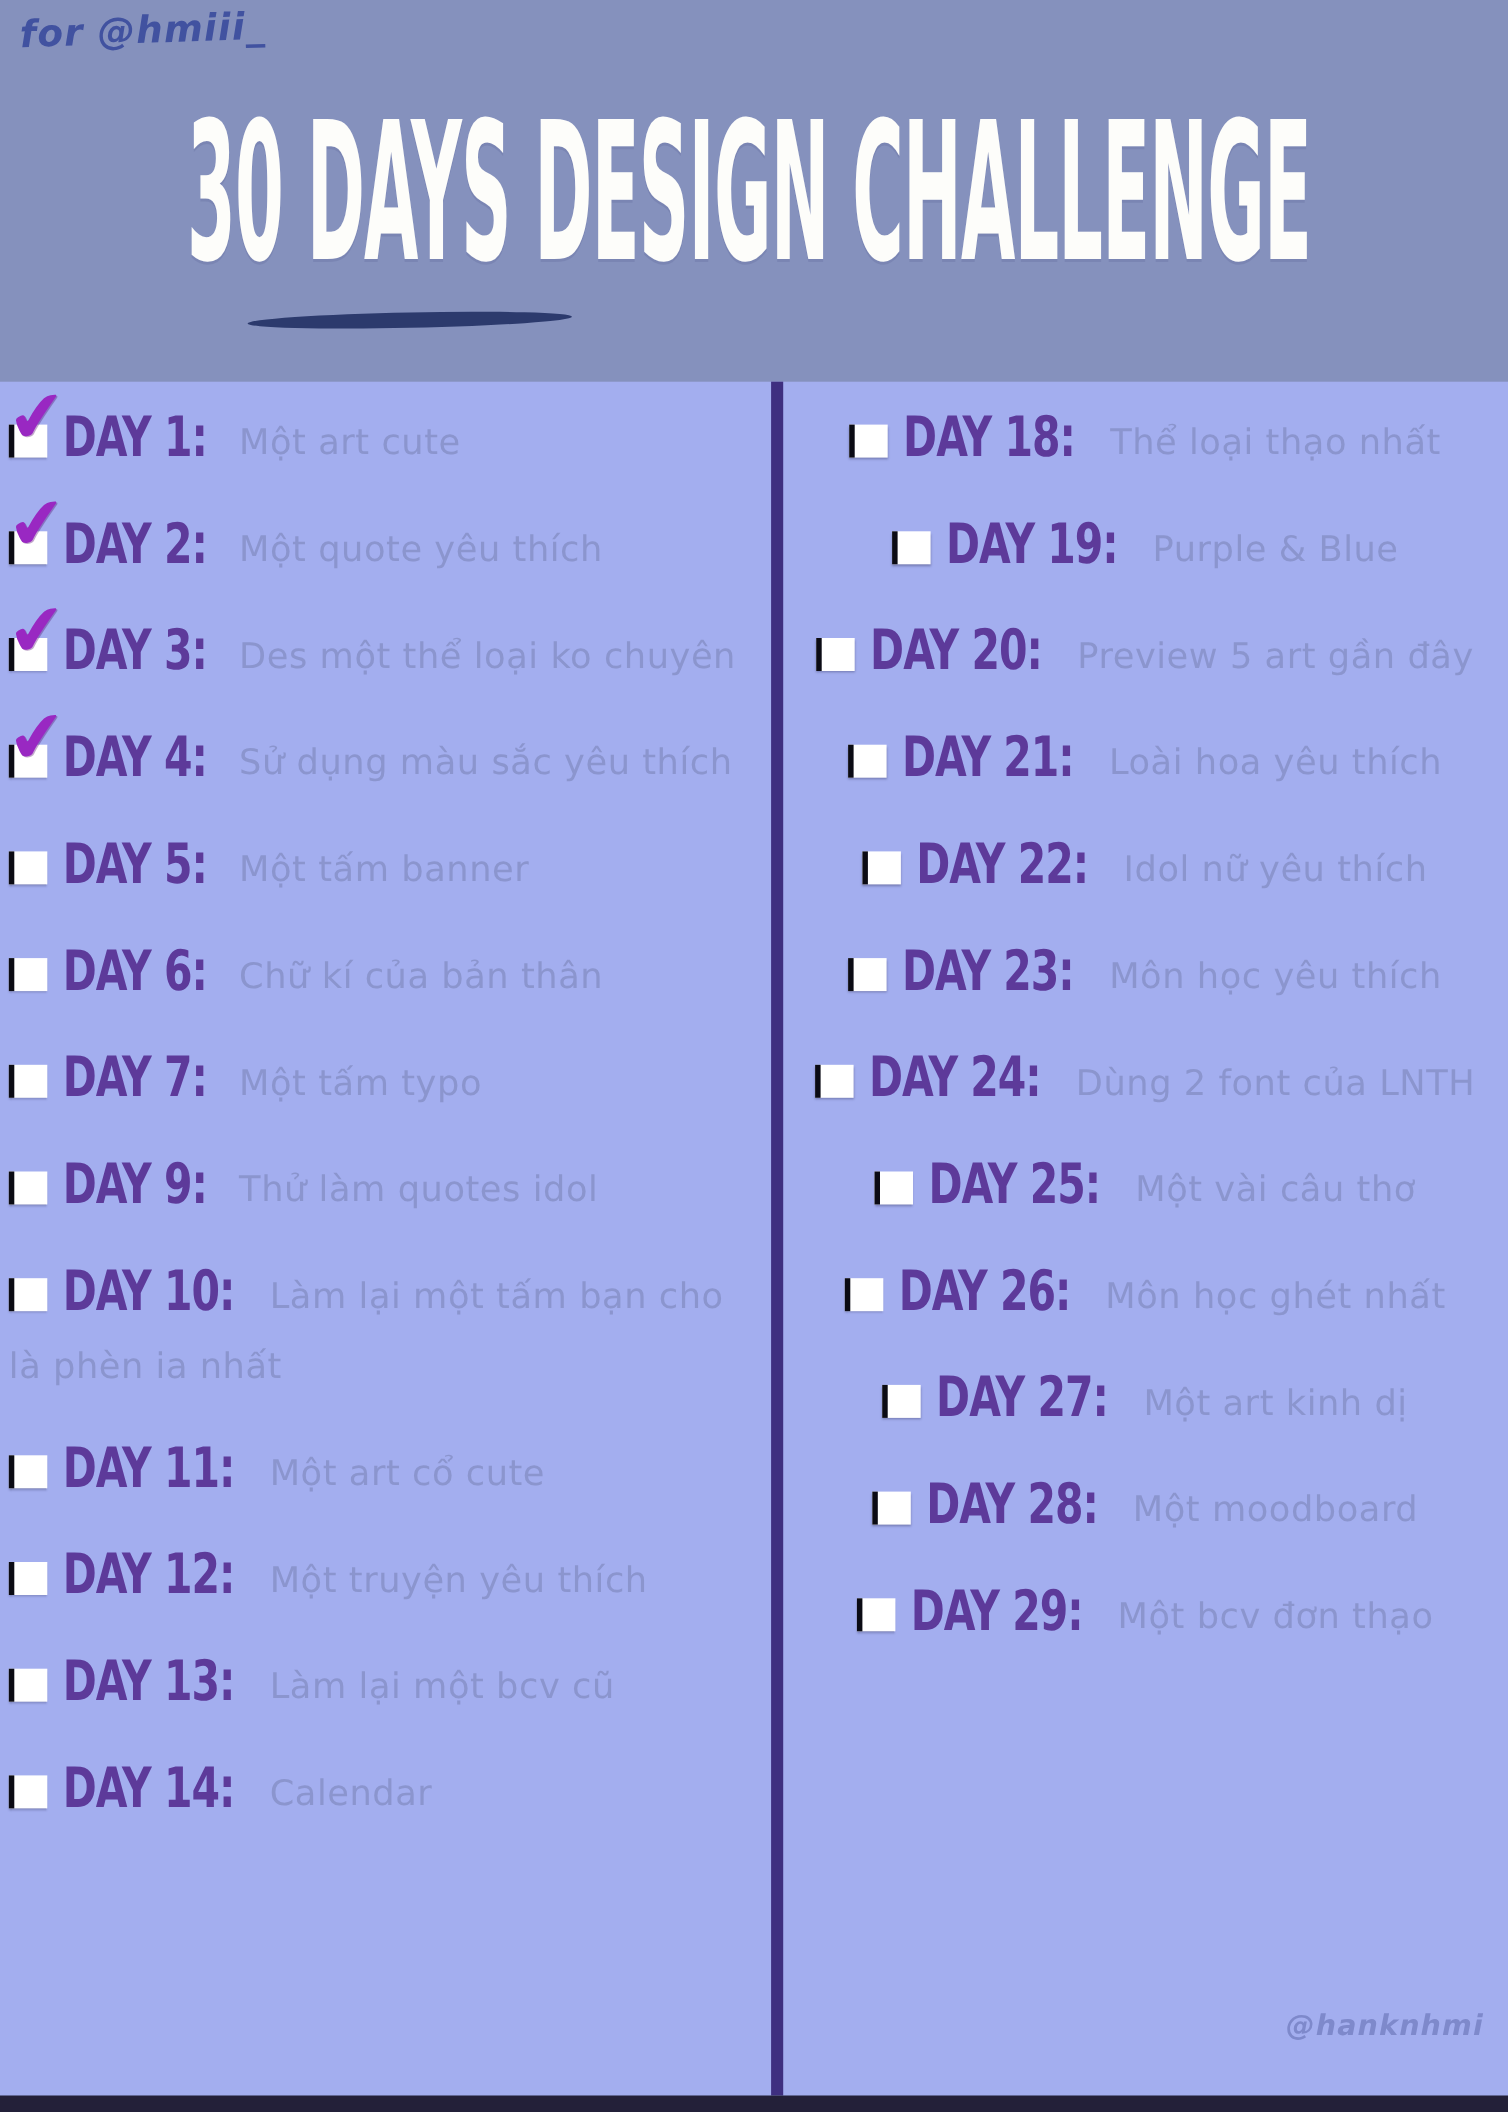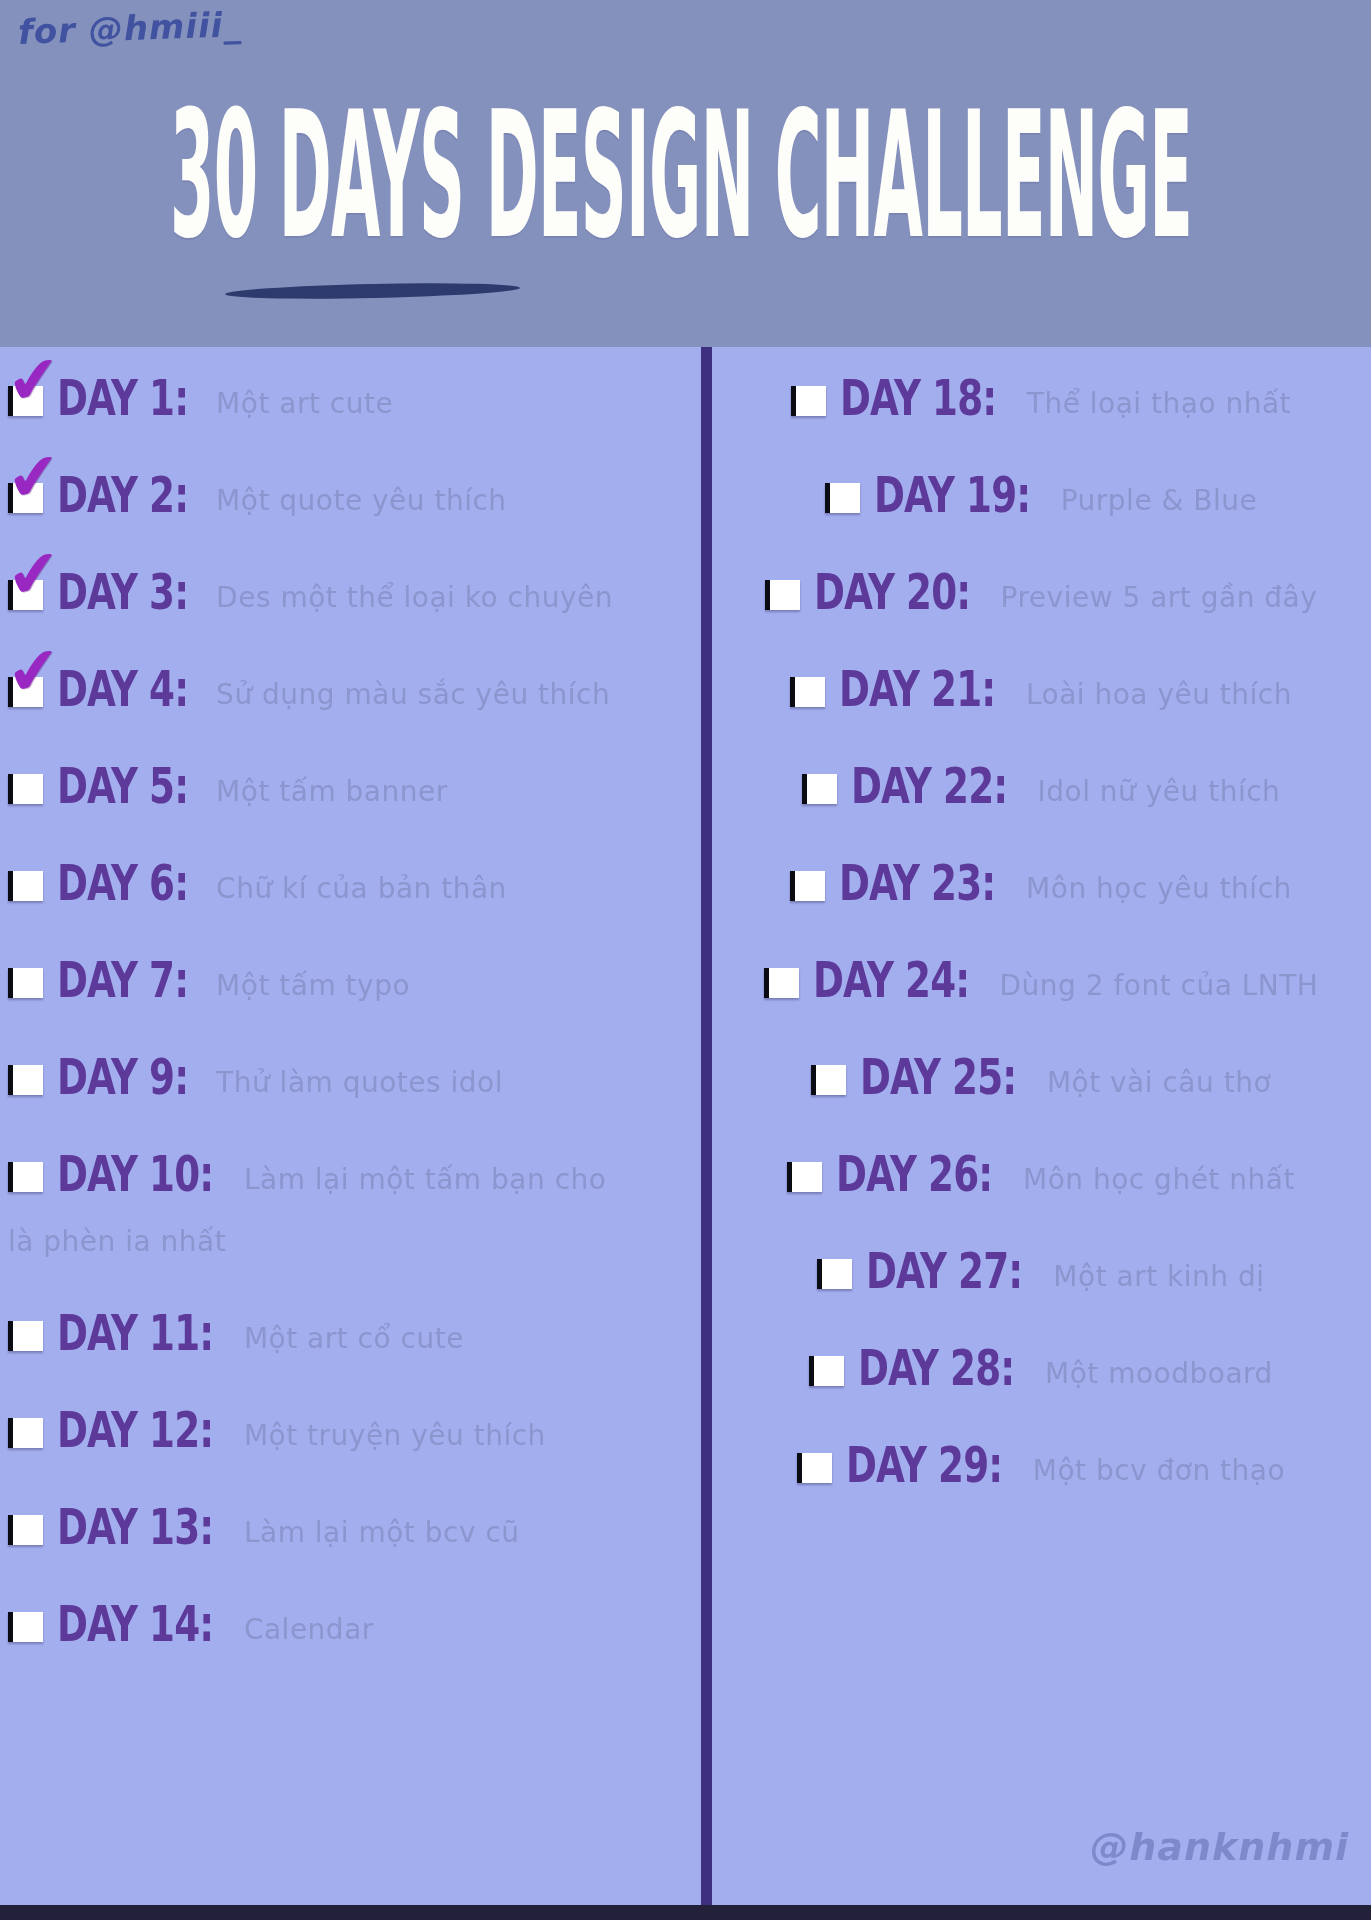--- a/index.html
+++ b/index.html
@@ -49,23 +49,23 @@
     display:none; position:absolute; left:-6px; top:-38px; font-size:64px; font-weight:bold;
     color:var(--checkmark); transform:rotate(-6deg); line-height:1;
     text-shadow:1px 1px 0 rgba(80,10,110,.35);
   }
   .checkbox.checked .mark{ display:block; }
   .label{
     display:inline-block; font-size:46px; font-weight:900; color:var(--day-label);
     letter-spacing:-1px; font-stretch:condensed; transform:scale(.9,1.1);
     transform-origin:left center; margin-right:4px; vertical-align:baseline;
   }
-  .task{ font-size:28px; color:var(--task-text); white-space:pre-wrap; letter-spacing:.5px; }
+  .task{ font-size:32px; color:var(--task-text); white-space:pre-wrap; letter-spacing:.5px; }
   .credit{
-    position:absolute; right:22px; bottom:51px; font-size:38px; font-style:italic; font-weight:bold;
+    position:absolute; right:22px; bottom:63px; font-size:26px; font-style:italic; font-weight:bold;
     color:var(--credit); letter-spacing:1px;
   }
   .bottom-bar{ position:absolute; left:0; bottom:0; width:100%; height:15px; background:var(--bottom-bar); }
 </style>
 </head>
 <body>
 
 <div class="page">
   <div class="header">
     <div class="dedication">for @hmiii_</div>

